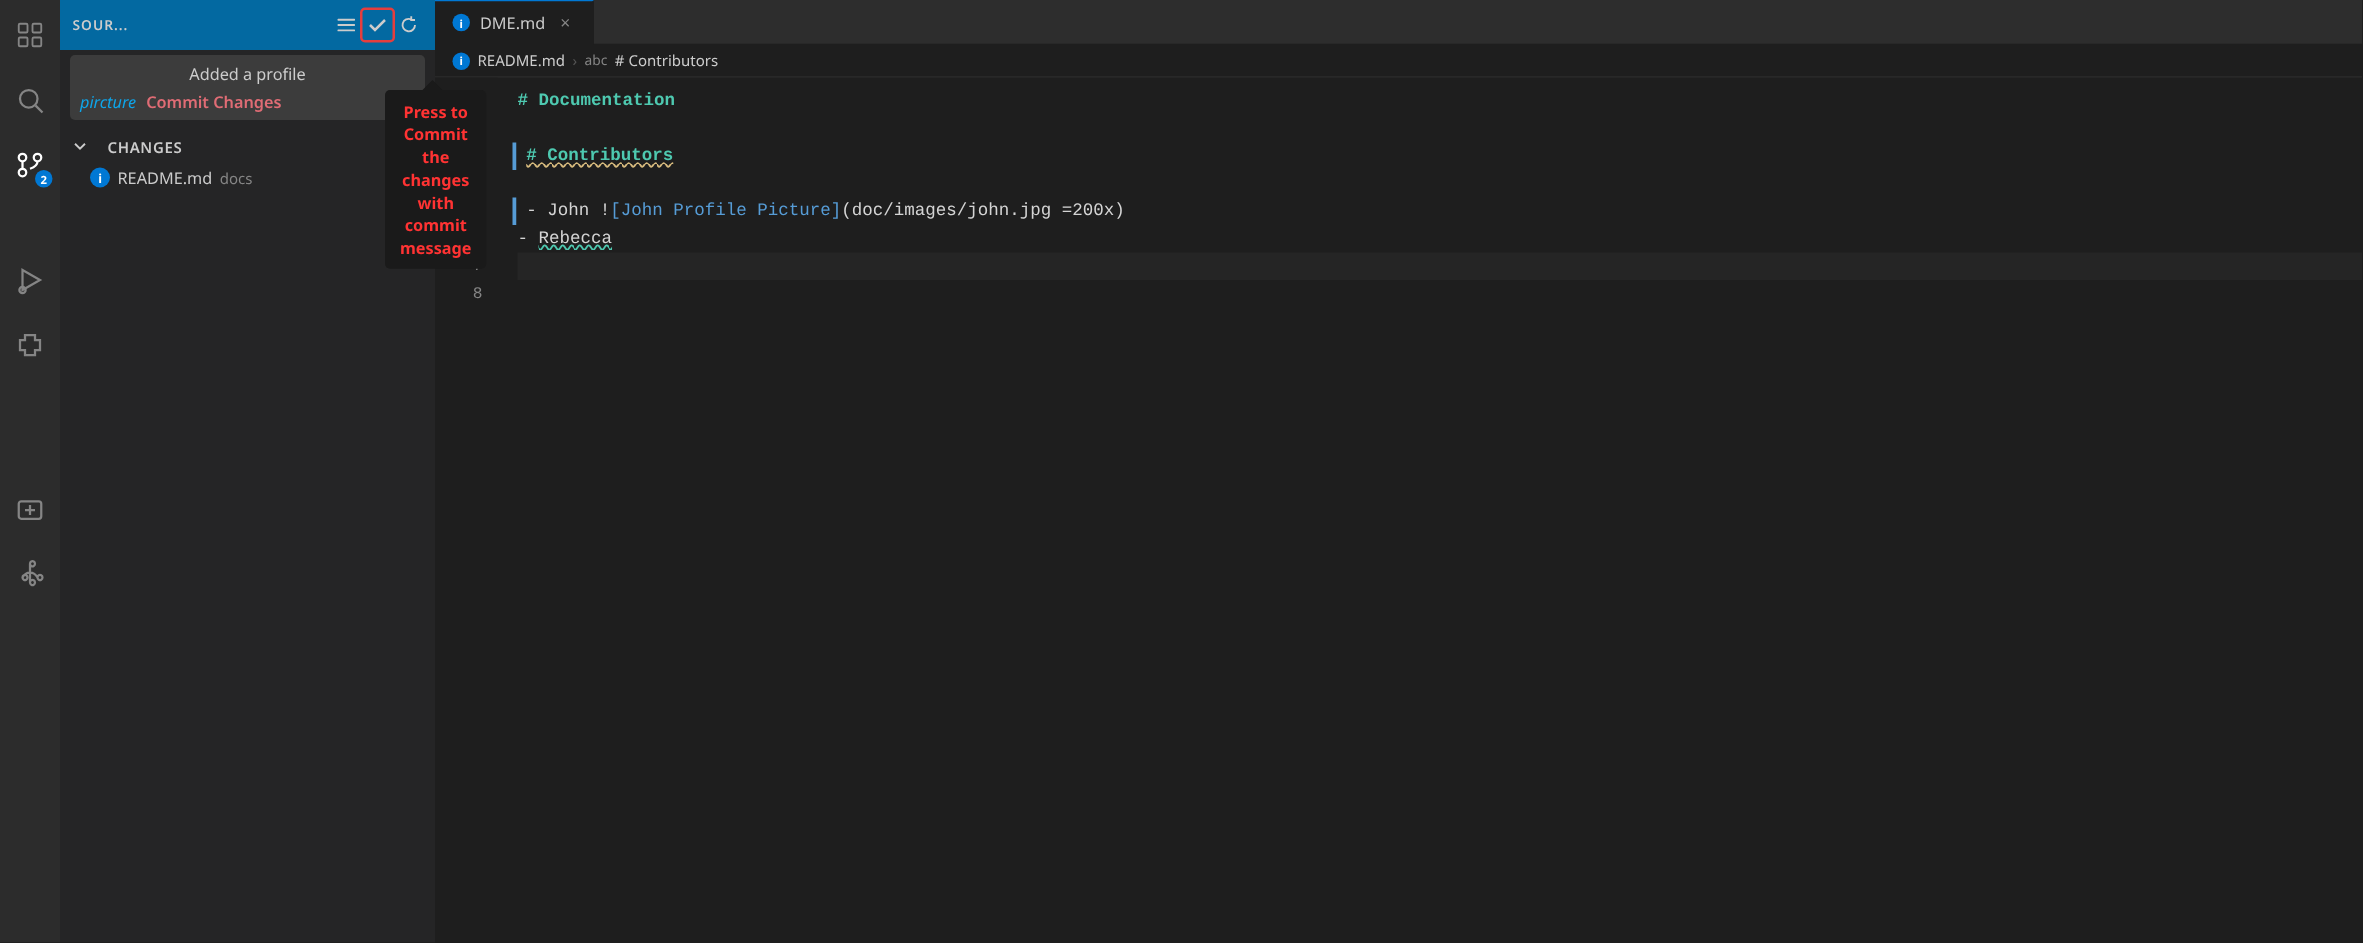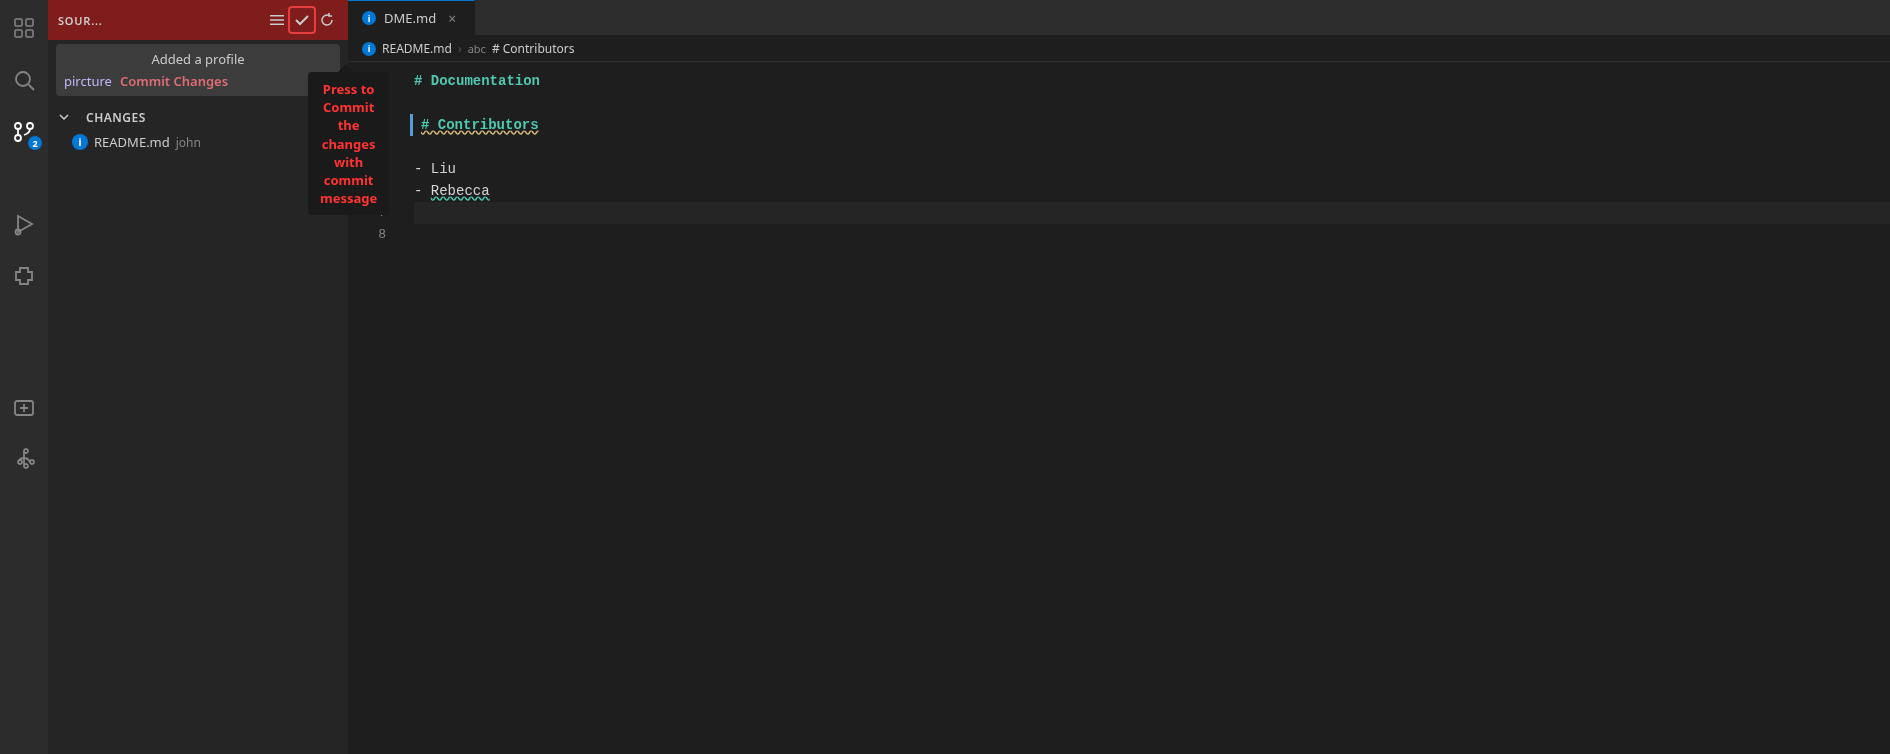--- a/index.html
+++ b/index.html
@@ -64,21 +64,21 @@
       position: relative;
     }
 
     
     .sc-header {
       display: flex;
       align-items: center;
       padding: 8px 10px;
       height: 40px;
       gap: 0;
-      background: #7f1d1d;
+      background: #0369a1;
     }
     .sc-title {
       font-size: 11px;
       font-weight: 600;
       color: #cccccc;
       text-transform: uppercase;
       letter-spacing: 0.8px;
       flex: 1;
     }
     .sc-icon-btn {
@@ -152,21 +152,22 @@
       display: block;
       margin-bottom: 4px;
     }
     .commit-label-row {
       display: flex;
       align-items: center;
       gap: 8px;
     }
     .commit-sub-text {
       font-size: 13px;
-      color: #c4b5fd;
+      color: #0ea5e9;
+      font-style: italic;
     }
     .commit-message-label {
       font-size: 13px;
       color: #e06c75;
       font-weight: 600;
     }
 
     
     .changes-section {
       padding: 4px 0;
@@ -460,21 +461,21 @@
       <svg class="chevron-icon" viewBox="0 0 12 12" fill="none" stroke="currentColor" stroke-width="1.5">
         <polyline points="2,4 6,8 10,4"></polyline>
       </svg>
       <span class="changes-title">Changes</span>
       <div class="changes-count">2</div>
     </div>
 
     <div class="file-item">
       <div class="file-icon-info">i</div>
       <span class="file-name">README.md</span>
-      <span class="file-path">john</span>
+      <span class="file-path">docs</span>
       <span class="file-status-modified">1, M</span>
     </div>
 
   </div>
 </div>
 
 <div class="editor-area">
 
   <div class="tabs-bar">
     <div class="tab active">
@@ -512,24 +513,24 @@
       </div>
 
       <div class="code-line">&nbsp;</div>
 
       <div class="code-line" style="position:relative; border-left: 3px solid #569cd6; padding-left: 8px; margin-left: -4px;">
         <span class="heading-green" style="text-decoration: underline; text-decoration-style: wavy; text-decoration-color: #d7ba7d;"># Contributors</span>
       </div>
 
       <div class="code-line">&nbsp;</div>
 
-
-      <div class="code-line">
-        <span style="color: #d4d4d4;">- Liu</span>
+      <div class="code-line" style="position:relative; border-left: 3px solid #569cd6; padding-left: 8px; margin-left: -4px;">
+        <span style="color: #d4d4d4;">- John !</span><span style="color:#569cd6;">[John Profile Picture]</span><span style="color:#d4d4d4;">(doc/images/john.jpg =200x)</span>
       </div>
+
 
       <div class="code-line">
         <span style="color: #d4d4d4;">- </span><span style="color:#d4d4d4; text-decoration: underline; text-decoration-style: wavy; text-decoration-color: #4ec9b0;">Rebecca</span>
       </div>
 
       <div class="code-line highlighted" style="width: 100%; background: rgba(255,255,255,0.03);">&nbsp;</div>
     </div>
   </div>
 </div>
 

